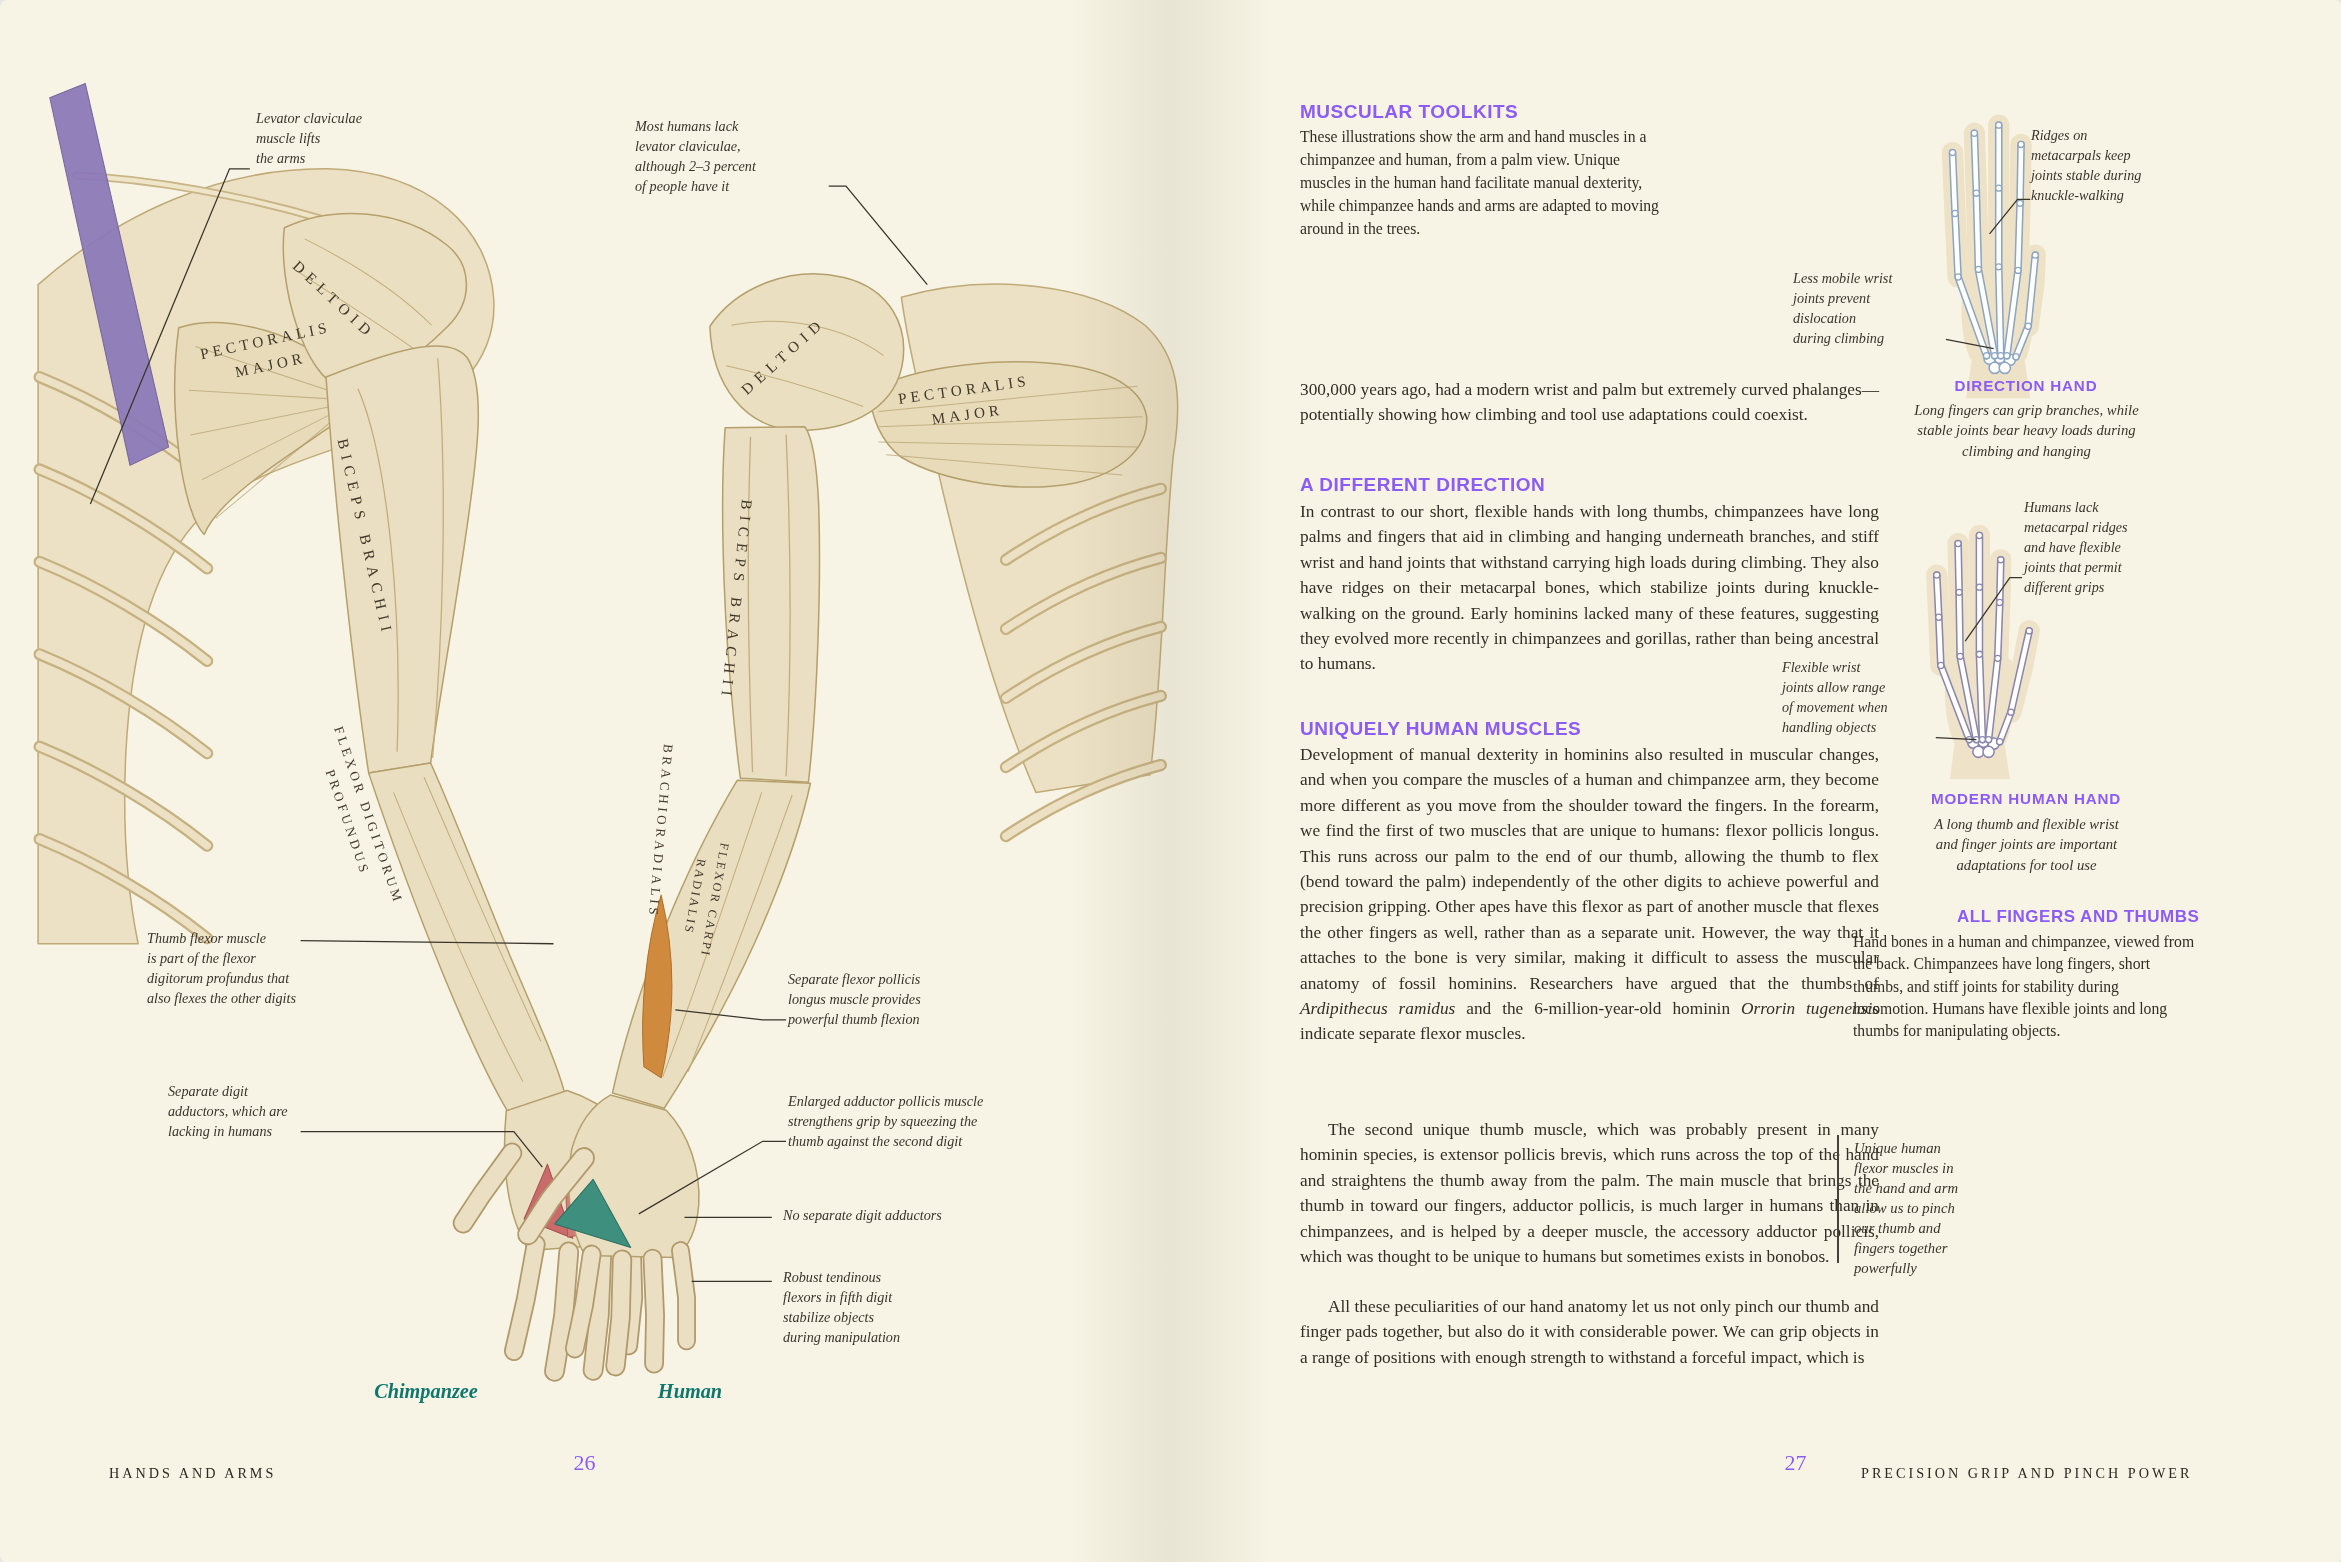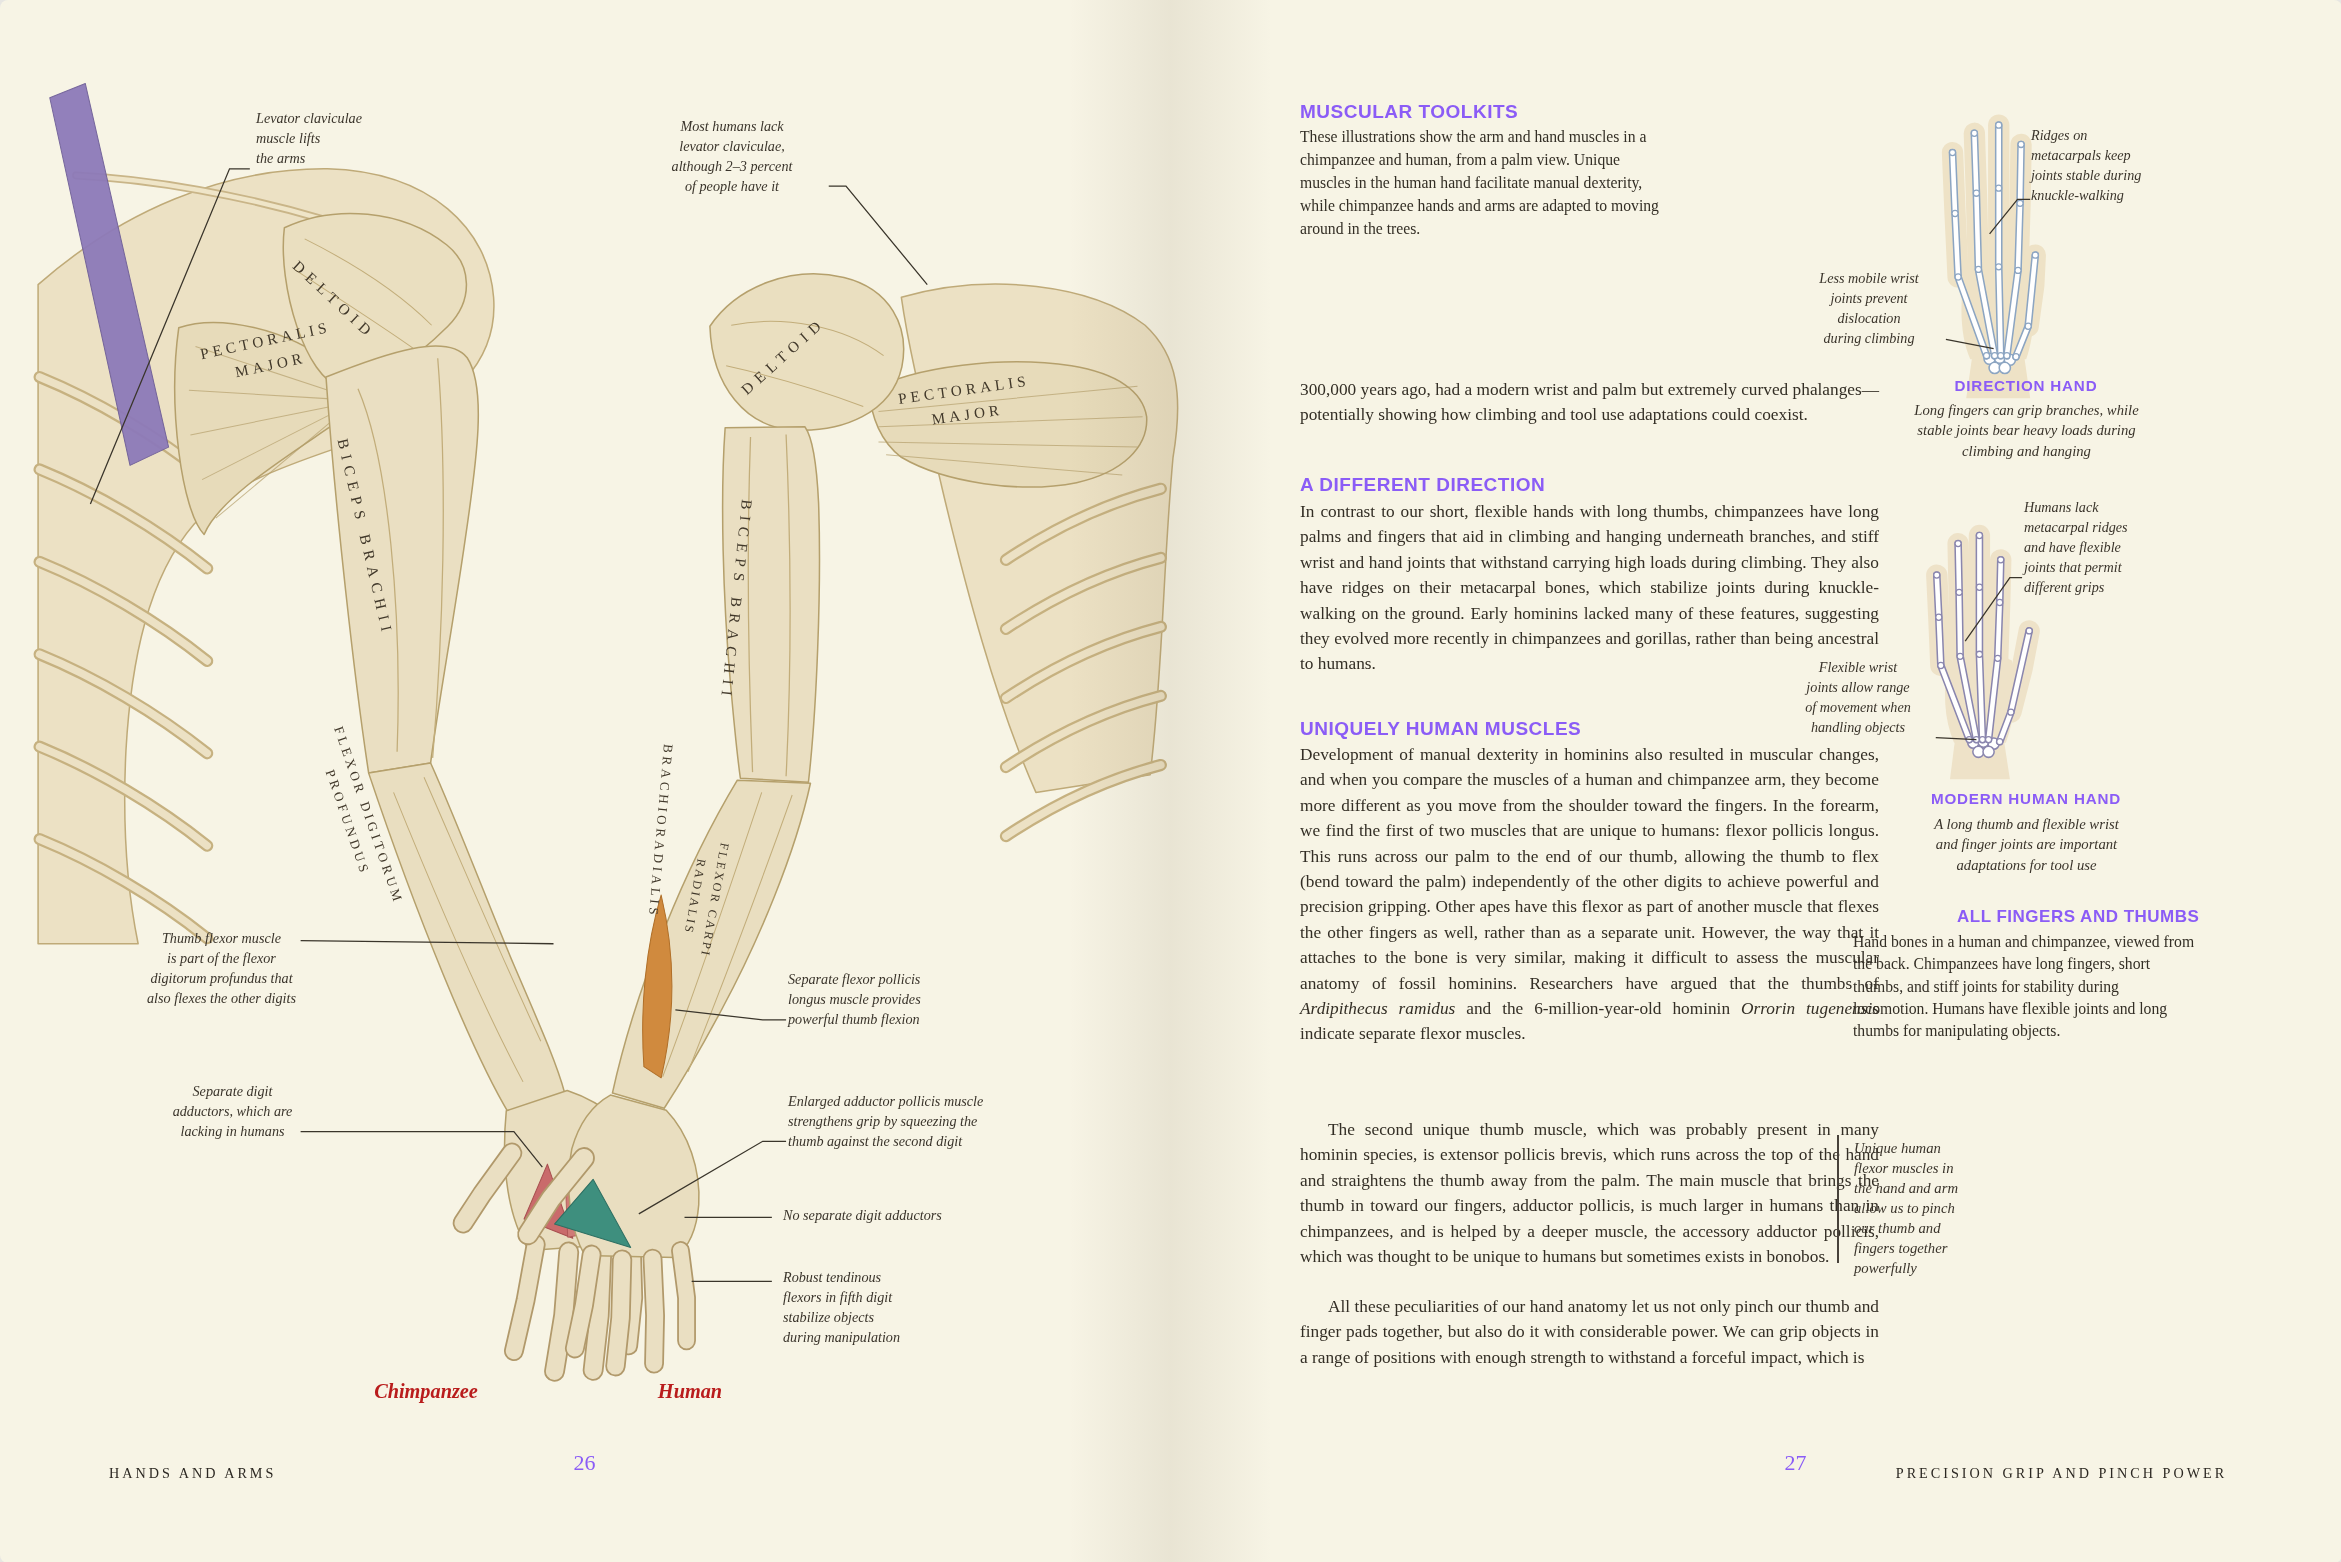--- a/index.html
+++ b/index.html
@@ -1,32 +1,32 @@
 <!DOCTYPE html>
 <html style="font-size:8.1px"><head>
 <meta charset="utf-8">
 <style>
   html,body{margin:0;padding:0;background:#e7e6e2;}
   #spread{position:relative;width:2342px;height:1563px;background:#f7f4e5;overflow:hidden;
           border-radius:8.1px;font-family:"Liberation Serif","DejaVu Serif",serif;color:#332e25;}
   .abs{position:absolute;}
   .ann{font-style:italic;font-size:14.2px;line-height:20px;white-space:pre-line;color:#3a342b;font-family:Liberation Serif, serif;}
-  .right{text-align:center;}
+  .right{text-align:left;}
   .center{text-align:center;}
   .sans{font-family:"Liberation Sans","DejaVu Sans",sans-serif;font-weight:bold;color:#8b5cf6;}
   .h1{font-size:19px;letter-spacing:0.5px;}
   .h2{font-size:17px;letter-spacing:0.5px;}
   .bodytext{font-size:17.3px;line-height:25.4px;text-align:justify;color:#332e25;}
   .sidetext{font-size:15.7px;line-height:23px;text-align:left;color:#332e25;}
   .indent{text-indent:28px;}
   .muscle{letter-spacing:6.1px;font-size:15.2px;color:#41382a;white-space:pre-line;transform-origin:left top;line-height:1.65;}
   .muscle2{letter-spacing:3.6px;font-size:13.2px;}
   .cap-title{font-size:15.2px;letter-spacing:0.8px;}
   .cap-body{font-style:italic;font-size:14.7px;line-height:20.3px;white-space:pre-line;color:#3a342b;}
-  .fig-cap{font-weight:bold;font-style:italic;font-size:20.3px;color:#b91c1c;}
+  .fig-cap{font-weight:bold;font-style:italic;font-size:20.3px;color:#0f766e;}
   .folio{font-size:22px;color:#8b5cf6;}
   .runfoot{font-size:14.2px;letter-spacing:3px;color:#2c2822;}
   .quote{font-style:italic;font-size:14.7px;line-height:20px;white-space:pre-line;color:#3a342b;}
   .rule{background:#47413a;}
   #gutter{left:1069px;top:0;width:203px;height:1563px;
           background:linear-gradient(to right,rgba(130,115,85,0),rgba(130,115,85,0.12) 50%,rgba(130,115,85,0));}
   i{font-style:italic;}
 </style>
 </head>
 <body>

